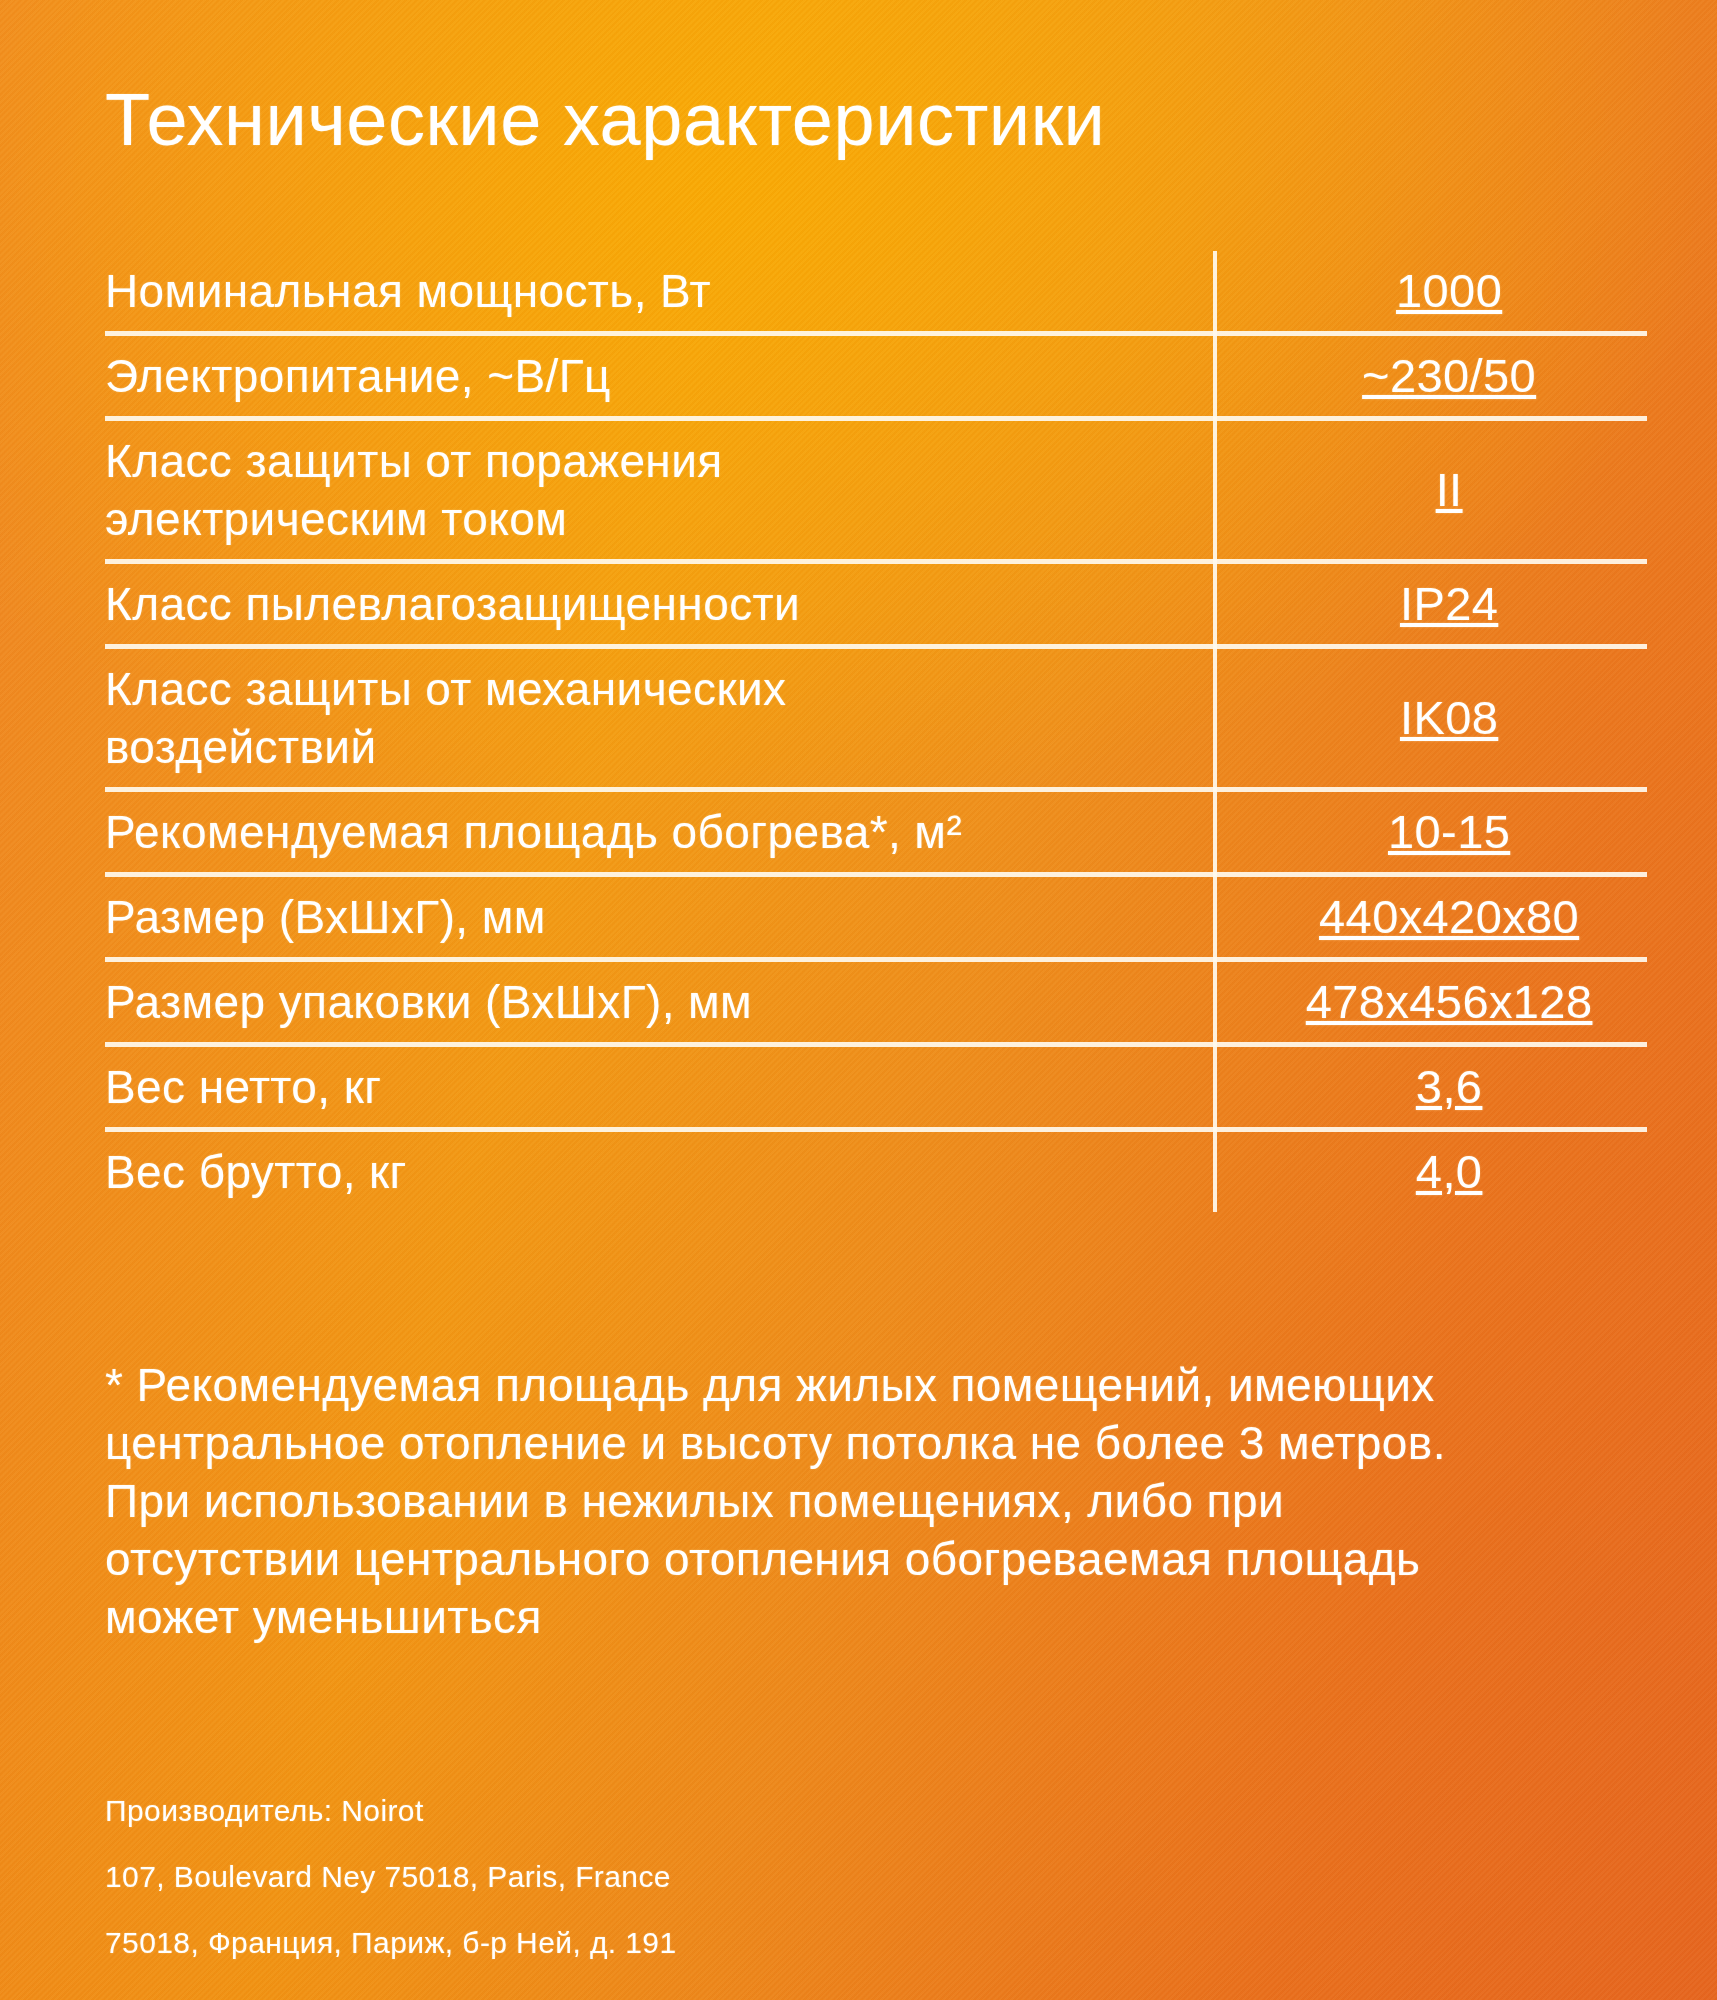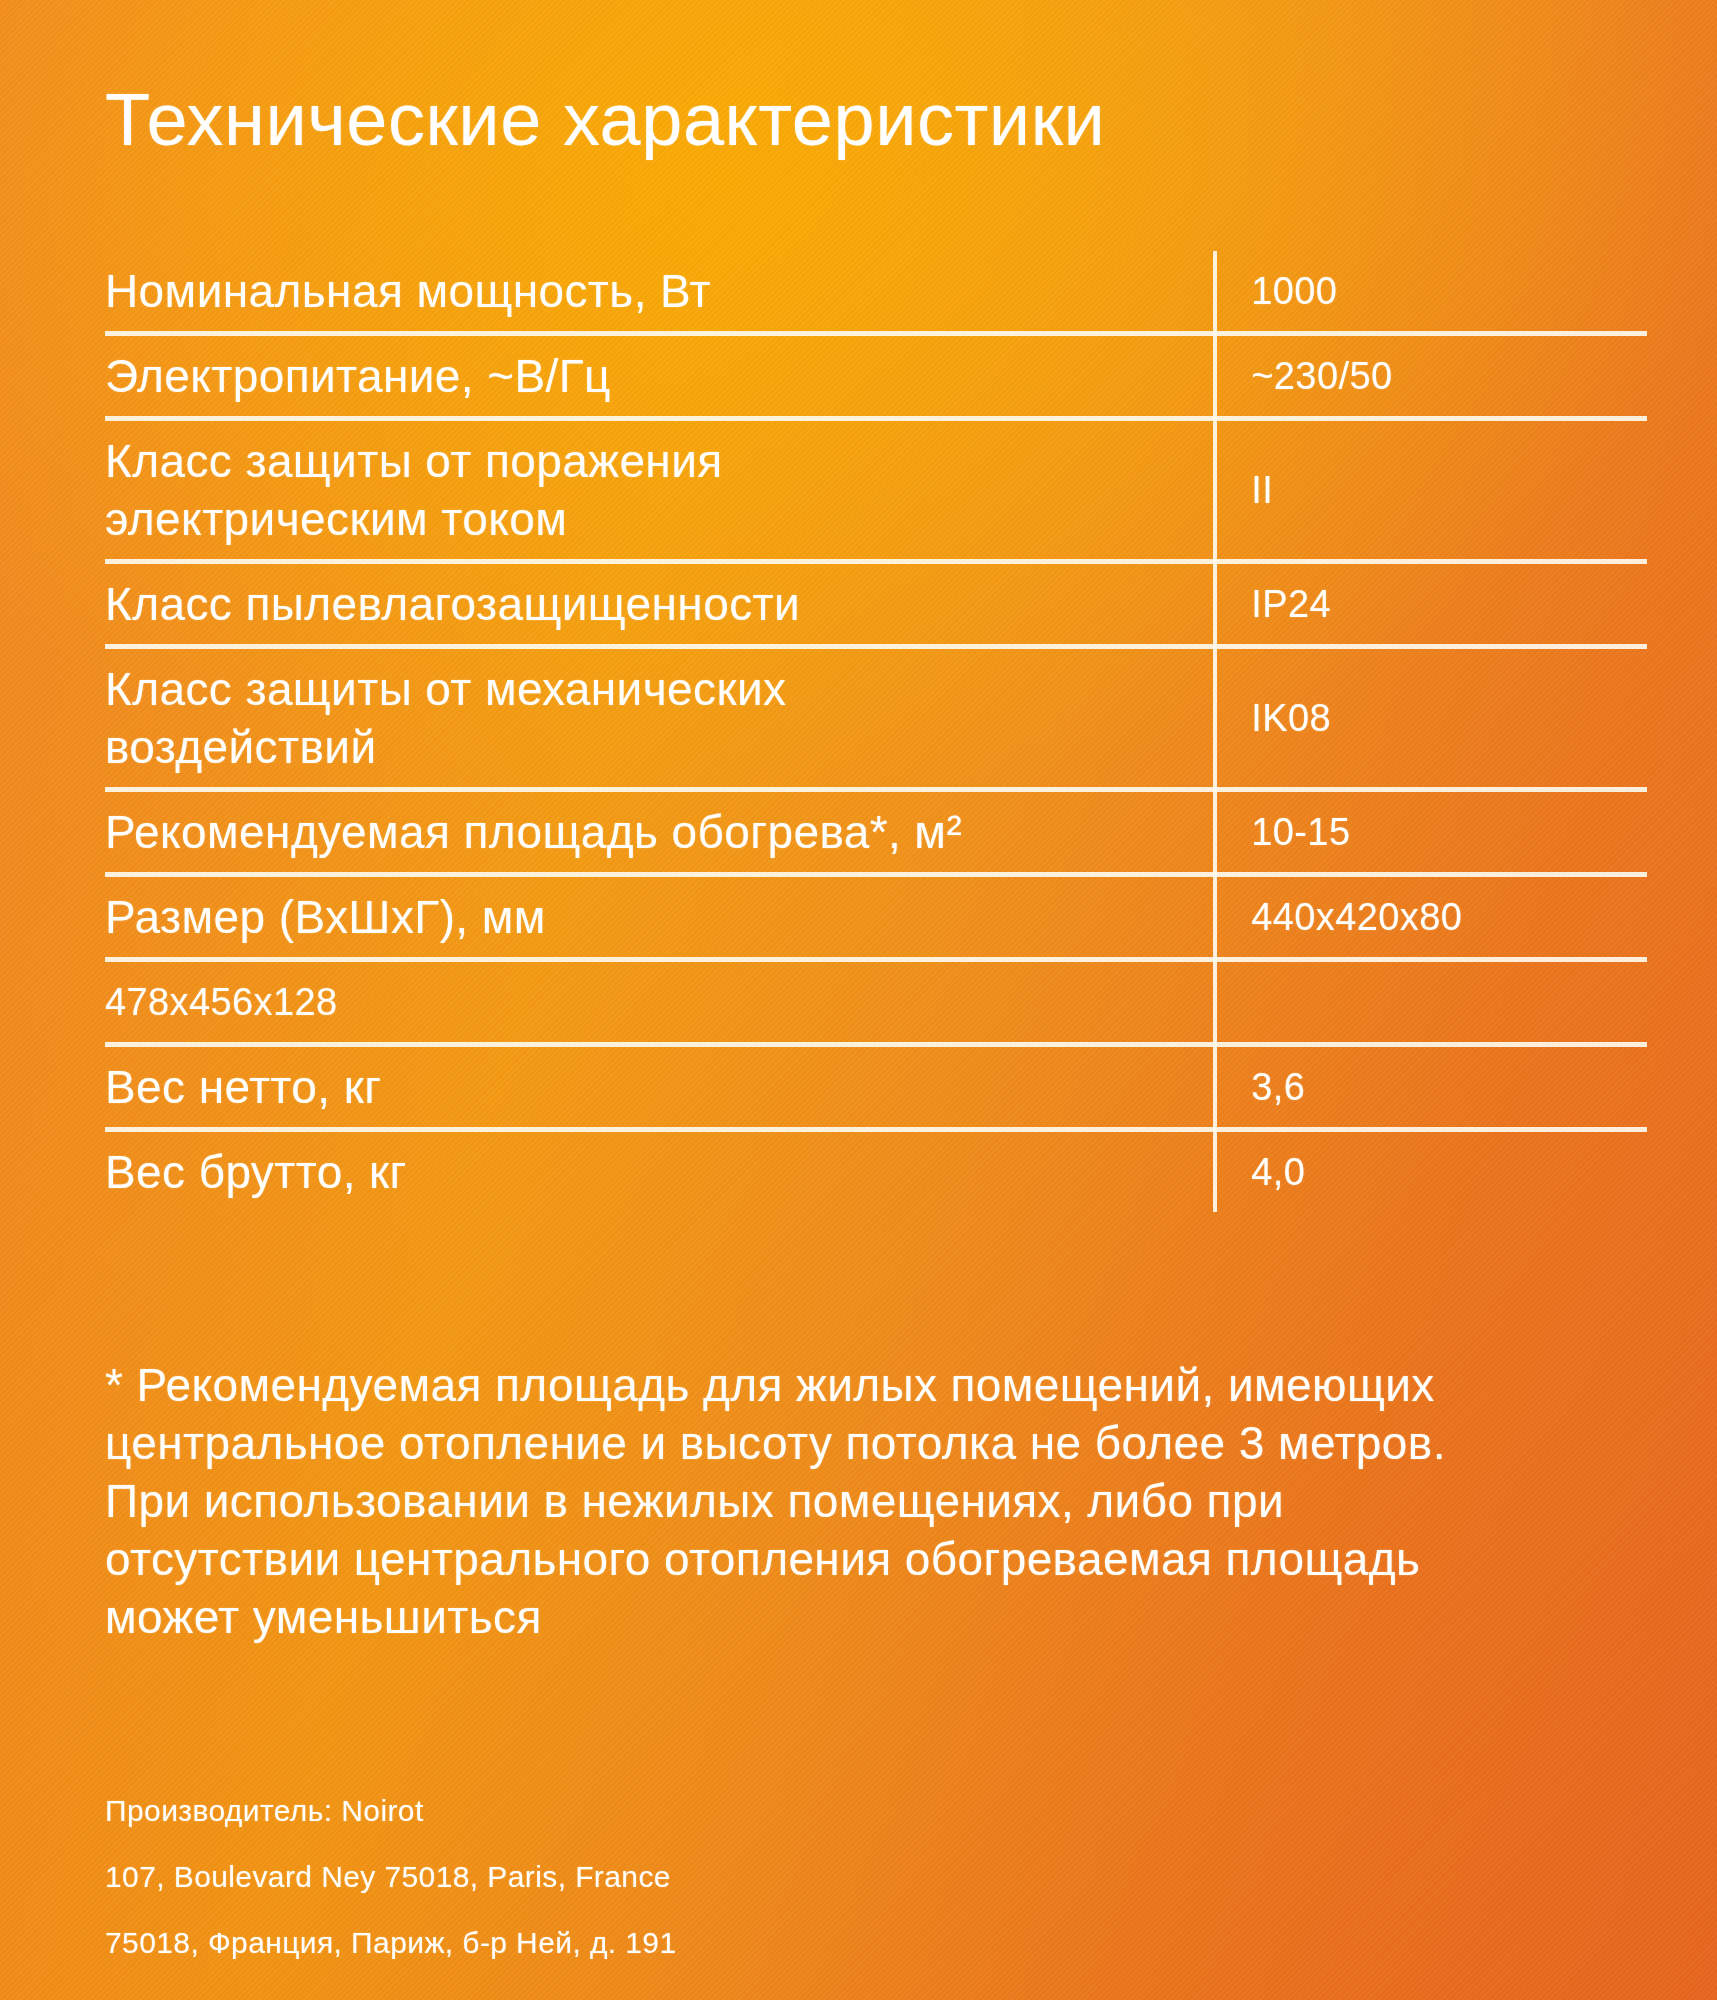--- a/index.html
+++ b/index.html
@@ -45,23 +45,25 @@
     flex: 0 0 72%;
     box-sizing: border-box;
     padding-right: 50px;
     font-size: 46px;
     line-height: 58px;
     letter-spacing: 0.4px;
     white-space: pre-line;
   }
   .spec-value {
     flex: 1 1 auto;
-    font-size: 38px;
+    text-align: center;
+    font-size: 47px;
     line-height: 58px;
     letter-spacing: 0.4px;
+    text-decoration: underline;
   }
   .col-divider {
     position: absolute;
     left: 72%;
     top: 0;
     bottom: 0;
     width: 4px;
     margin-left: -2px;
     background: rgba(255,250,238,0.92);
   }
@@ -113,20 +115,21 @@
     </div>
     <div class="spec-row">
       <div class="spec-label">Рекомендуемая площадь обогрева*, м²</div>
       <div class="spec-value">10-15</div>
     </div>
     <div class="spec-row">
       <div class="spec-label">Размер (ВхШхГ), мм</div>
       <div class="spec-value">440x420x80</div>
     </div>
     <div class="spec-row">
+      <div class="spec-label">Размер упаковки (ВхШхГ), мм</div>
       <div class="spec-value">478x456x128</div>
     </div>
     <div class="spec-row">
       <div class="spec-label">Вес нетто, кг</div>
       <div class="spec-value">3,6</div>
     </div>
     <div class="spec-row">
       <div class="spec-label">Вес брутто, кг</div>
       <div class="spec-value">4,0</div>
     </div>

